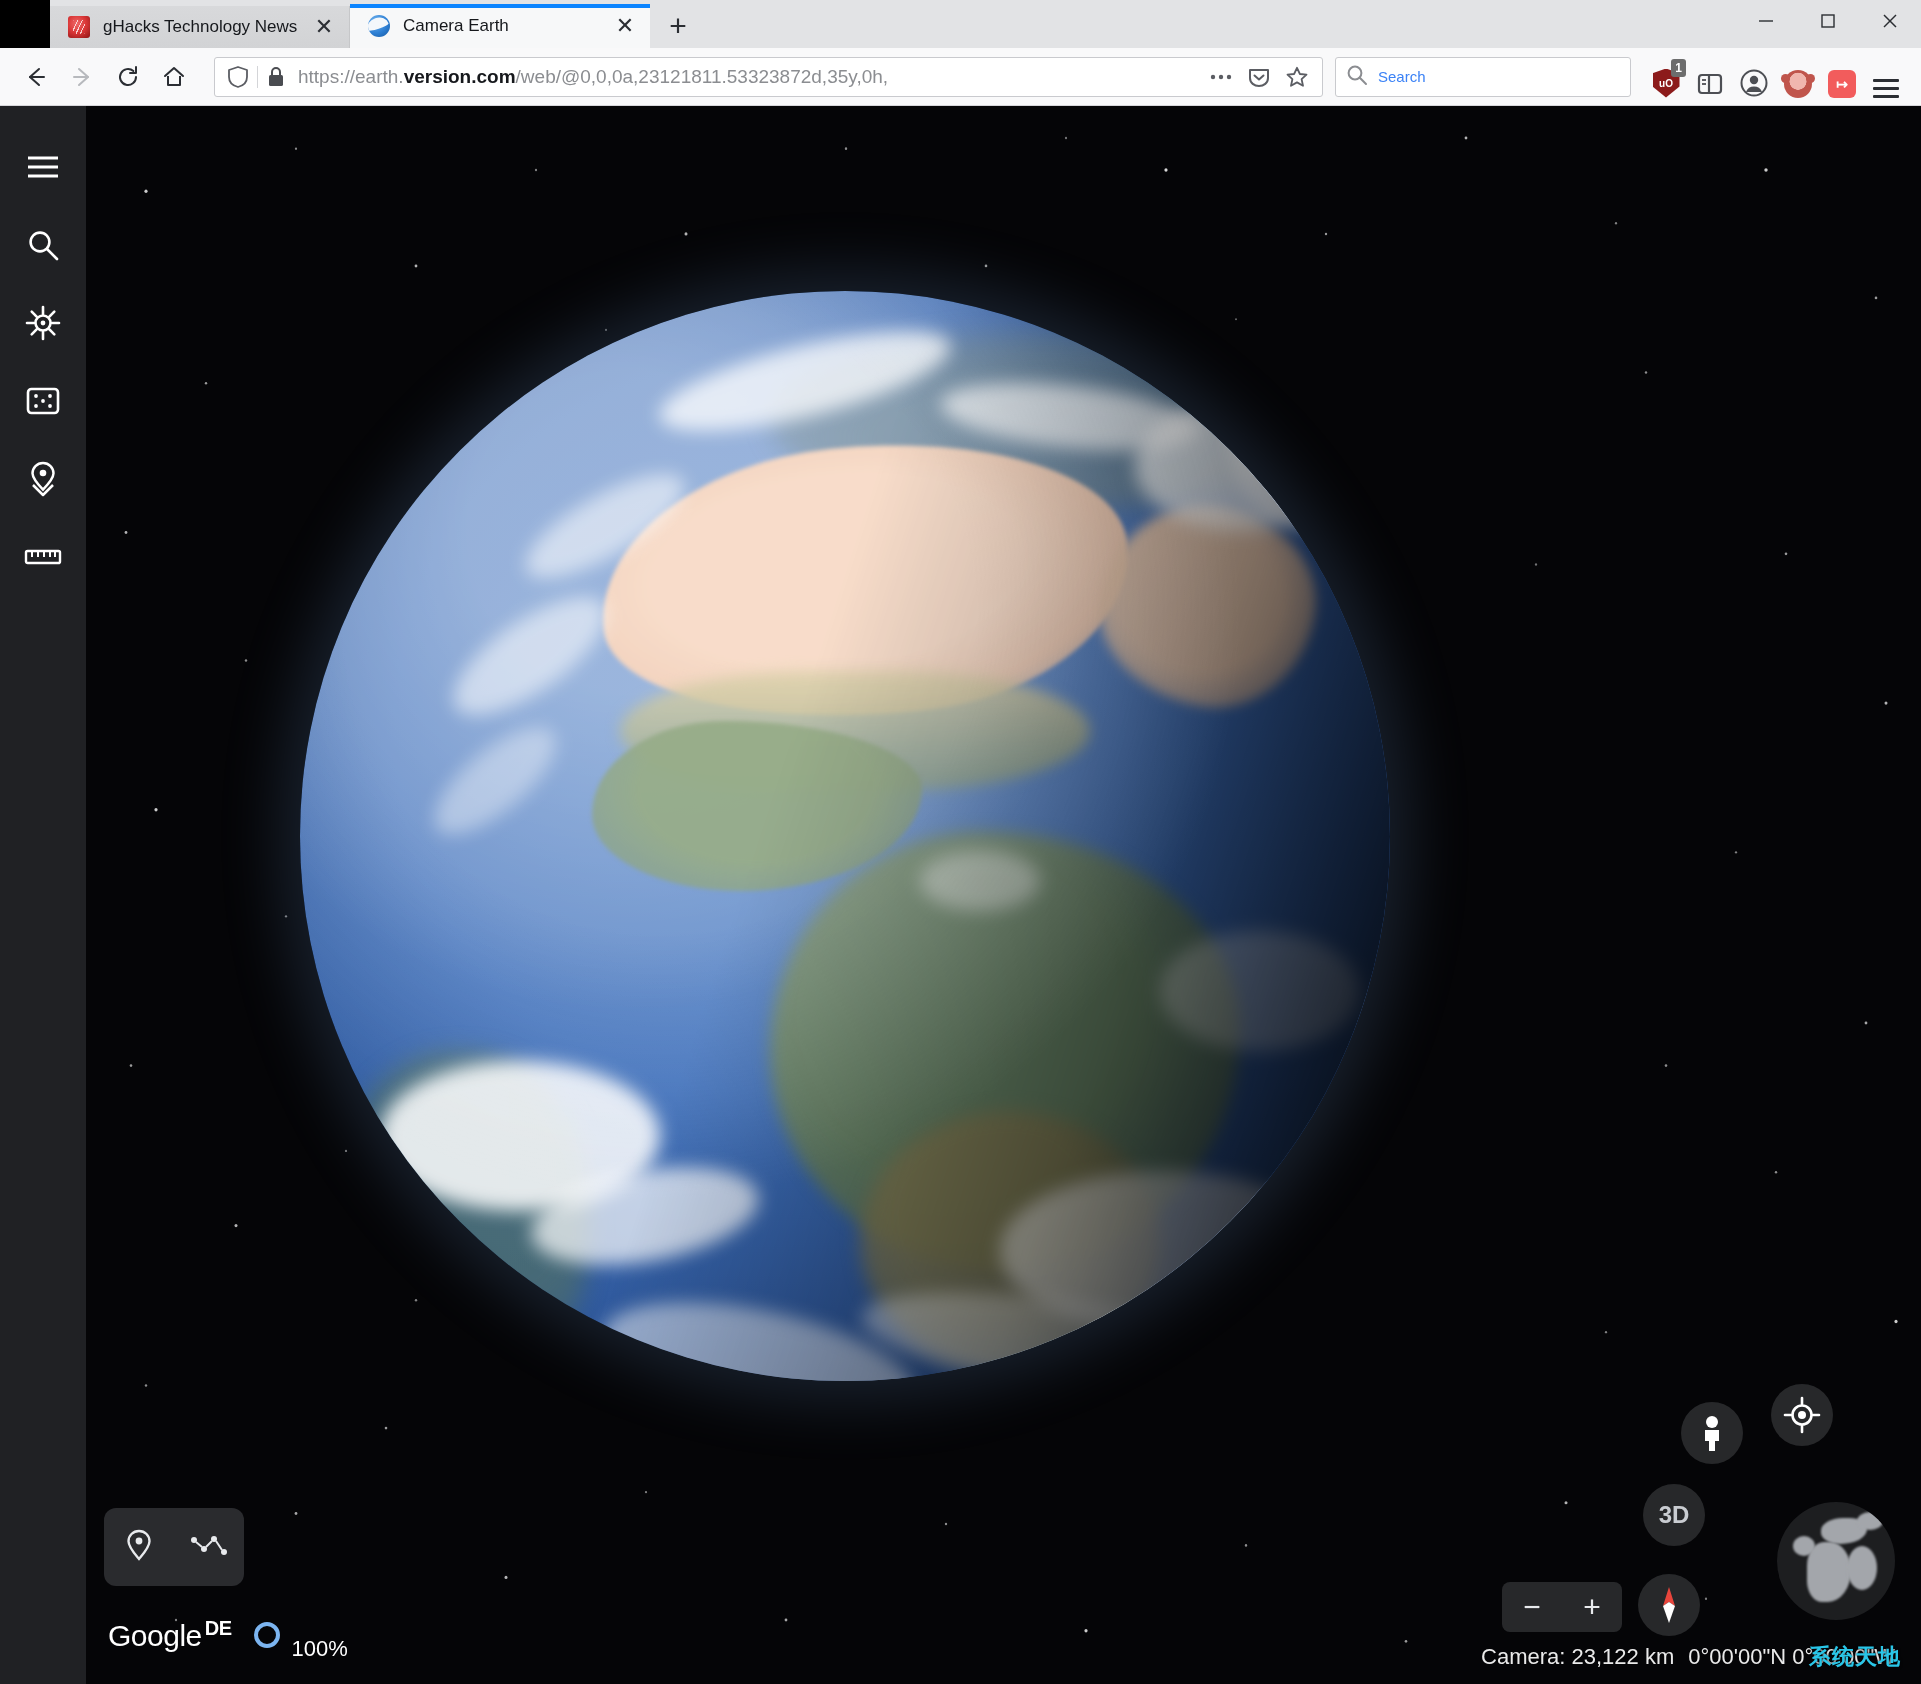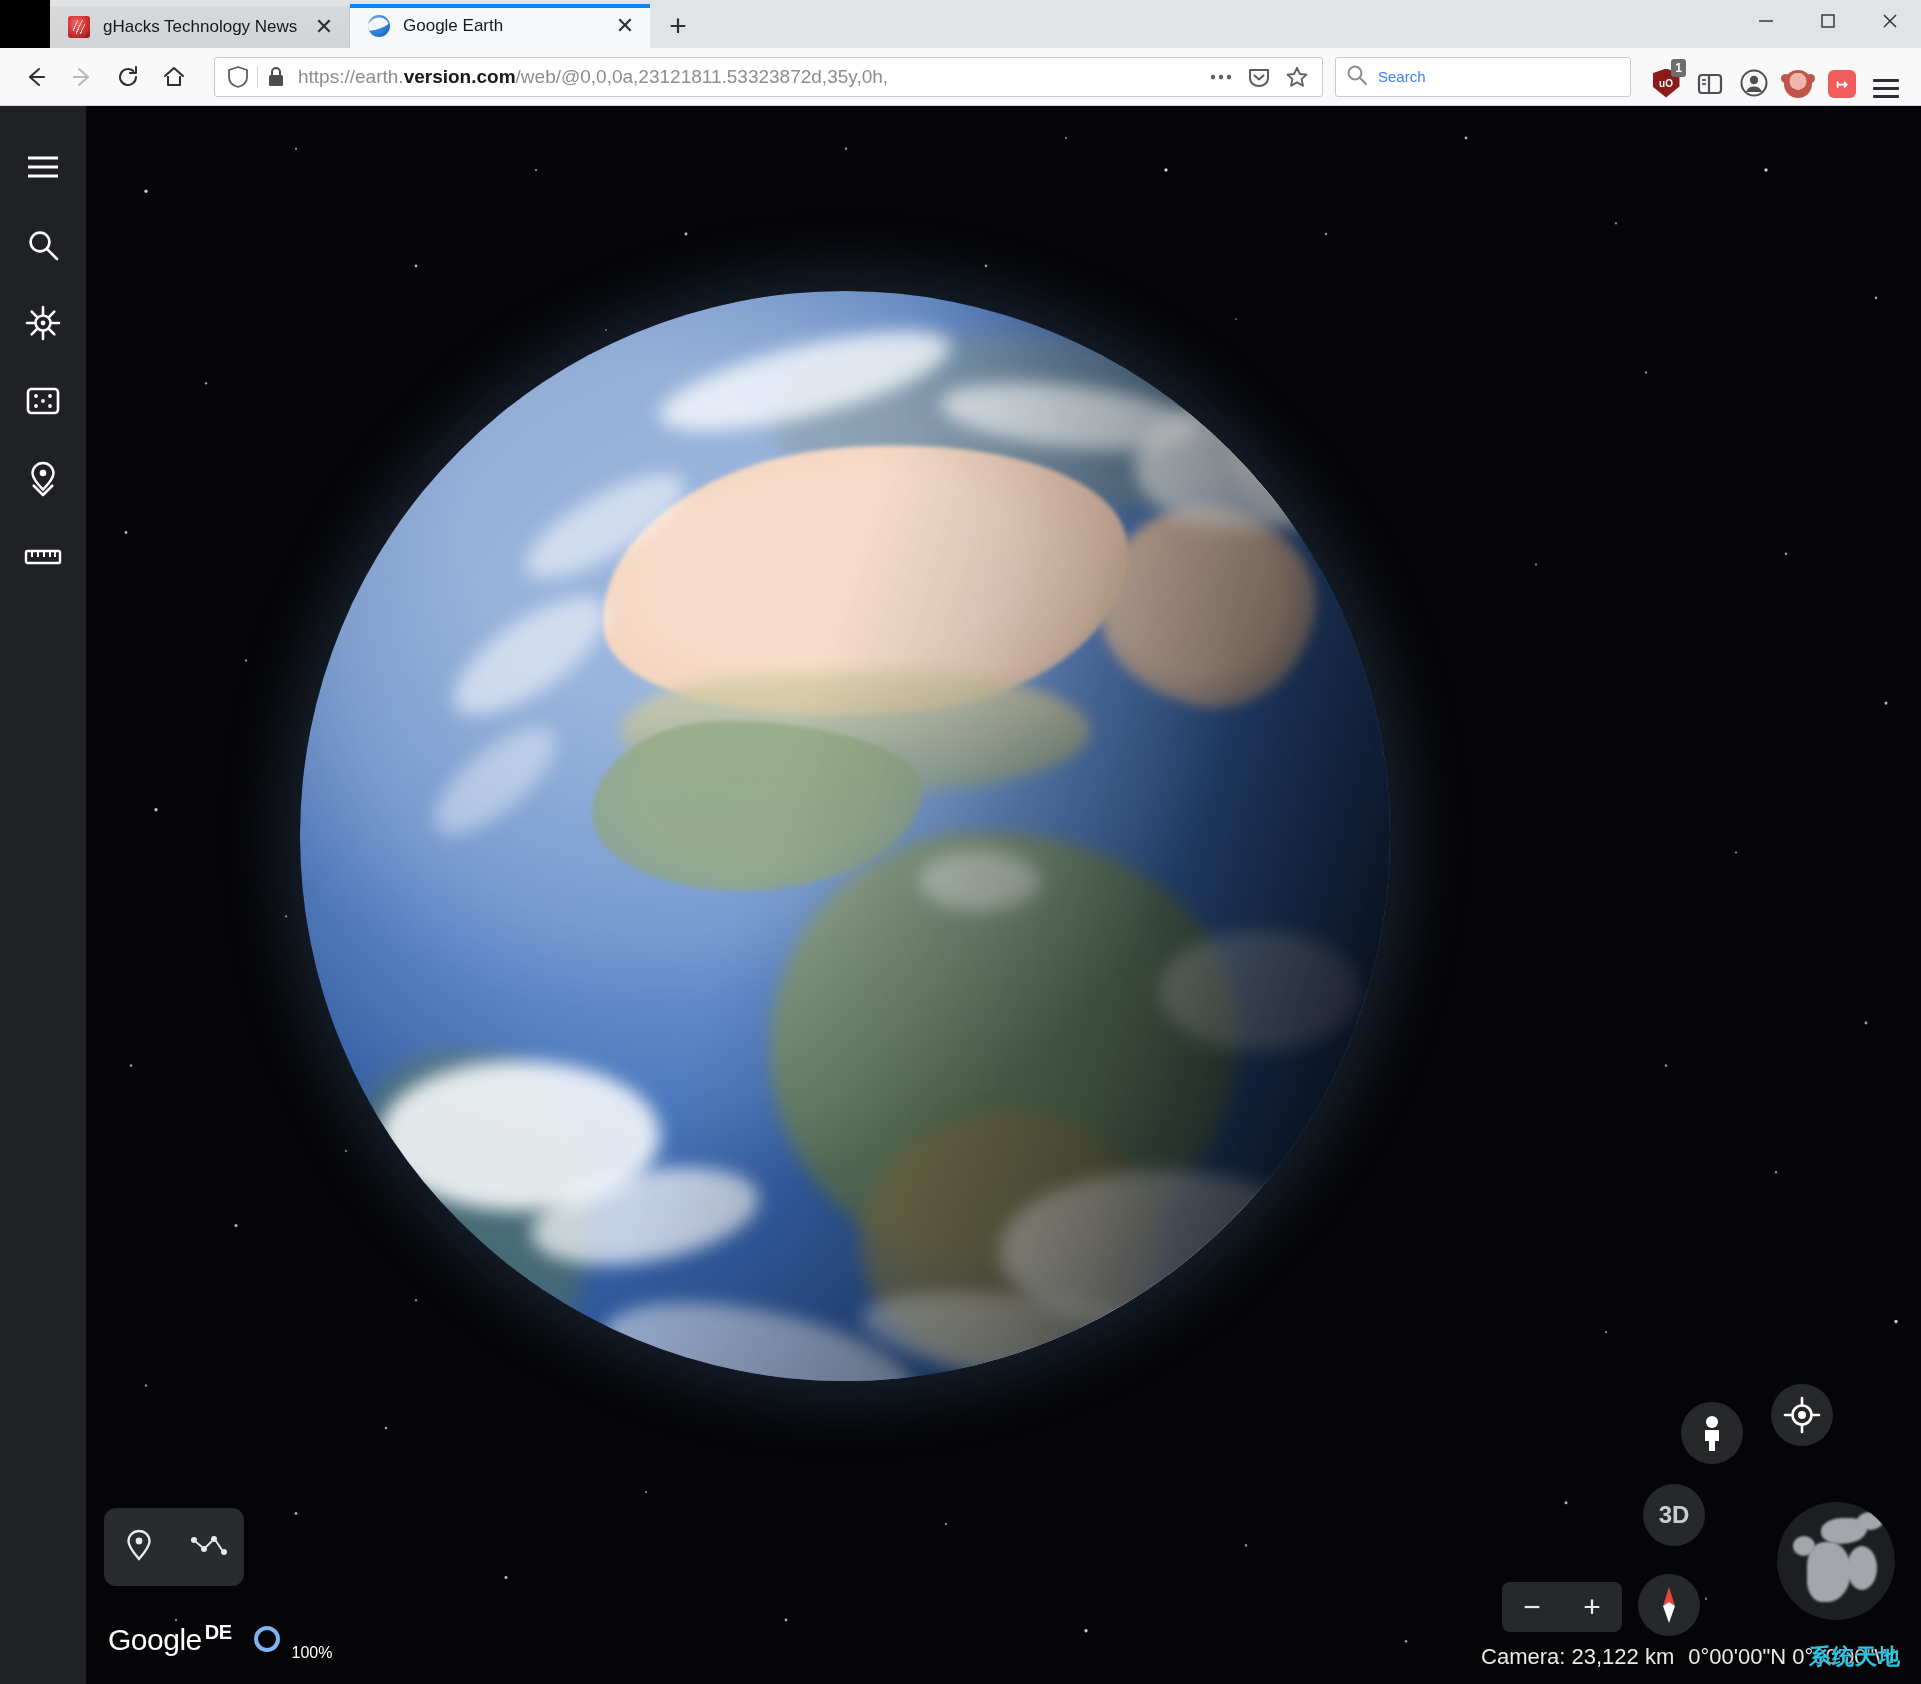--- a/index.html
+++ b/index.html
@@ -207,21 +207,21 @@
     justify-content: space-around; color:#e8eaed;
   }
   .bl-btn { width:52px; height:52px; display:flex; align-items:center; justify-content:center; }
   .bl-foot {
     position:absolute; left: 22px; bottom: 22px; display:flex; align-items:center; gap: 22px;
   }
   .g-logo { font-size: 30px; color:#fff; letter-spacing: -.5px; font-family:"Liberation Sans", sans-serif; }
   .g-logo sup { font-size: 20px; font-weight: bold; vertical-align: super; margin-left: 3px; }
   .pct-wrap { display:flex; align-items:center; gap: 12px; }
   .pct-ring { width: 26px; height: 26px; border-radius:50%; border: 4px solid #7cb5f0; }
-  .pct-text { color:#fff; font-size: 16px; margin-top: 28px; }
+  .pct-text { color:#fff; font-size: 22px; margin-top: 28px; }
 
   
   .br-wrap { position:absolute; right: 26px; bottom: 0; width: 420px; height: 300px; }
   .circbtn {
     position:absolute; background: rgba(42,43,46,.92); border-radius:50%;
     display:flex; align-items:center; justify-content:center; color:#e8eaed;
   }
   .pegman { width: 62px; height:62px; right: 152px; top: 18px; }
   .locate { width: 62px; height:62px; right: 62px; top: 0px; }
   .btn3d  { width: 62px; height:62px; right: 190px; top: 100px; font-size: 24px; color:#c9ccd1; font-weight:600;}
@@ -261,21 +261,21 @@
     <div class="tabstrip-leftgap"></div>
 
     <div class="tab inactive">
       <span class="tab-favicon fav-ghacks"></span>
       <span class="tab-title">gHacks Technology News</span>
       <span class="tab-close">✕</span>
     </div>
 
     <div class="tab active">
       <span class="tab-favicon fav-earth"></span>
-      <span class="tab-title">Google Earth</span>
+      <span class="tab-title">Camera Earth</span>
       <span class="tab-close">✕</span>
     </div>
 
     <div class="newtab">+</div>
 
     <div class="winbuttons">
       <div class="winbtn">
         <svg width="20" height="20" viewBox="0 0 20 20">
             <line x1="3" y1="10" x2="17" y2="10" stroke="#2b2e33" stroke-width="1.4"></line>
           </svg>

